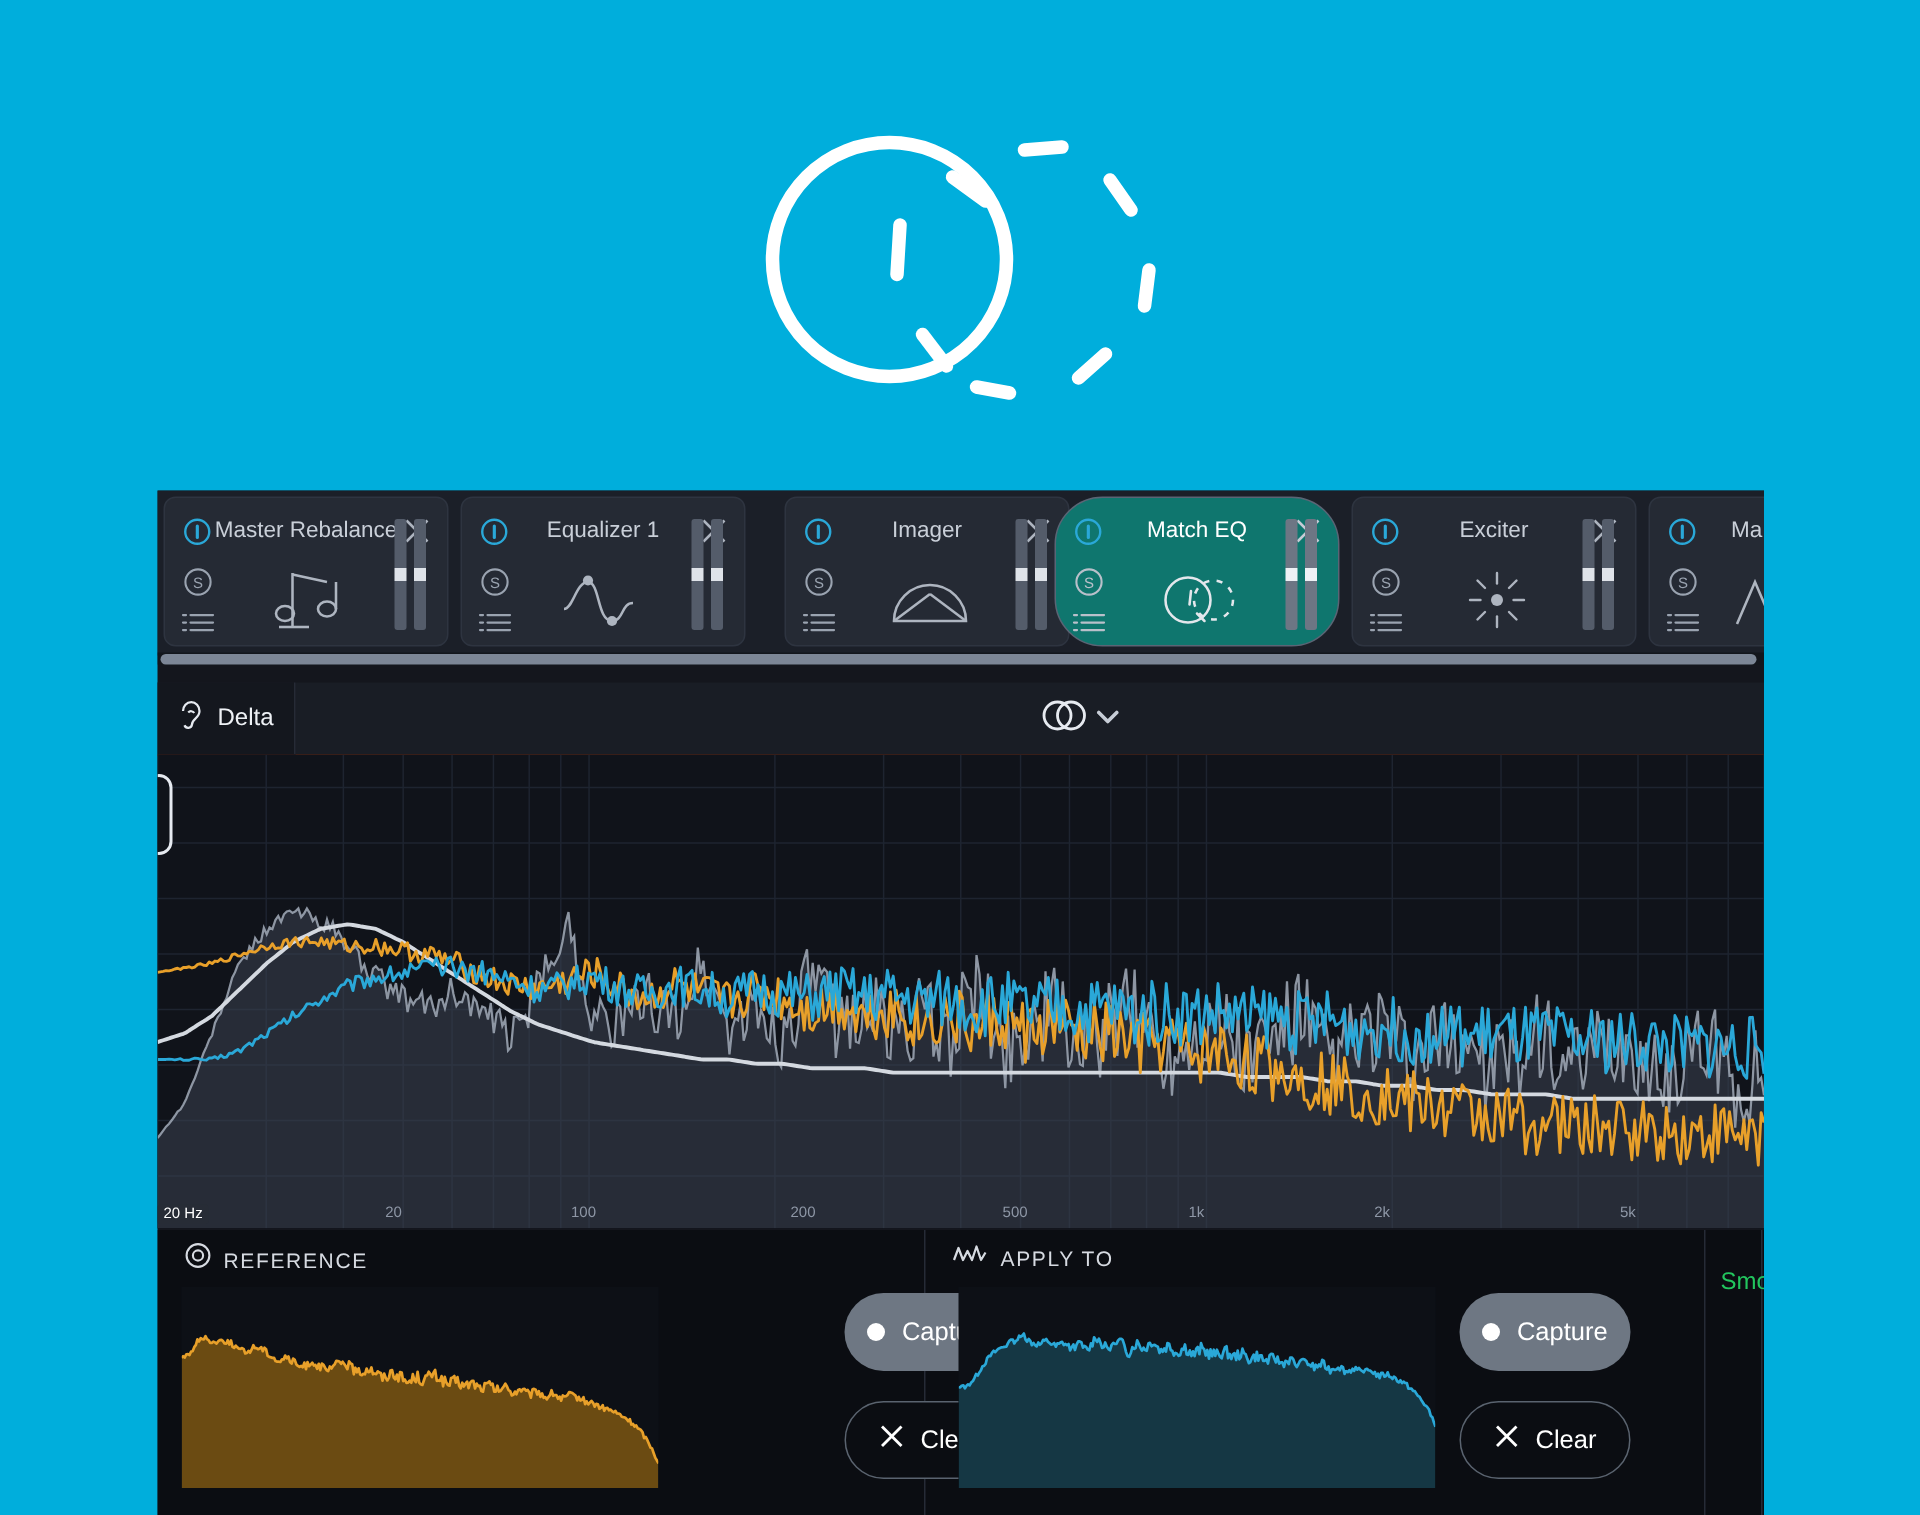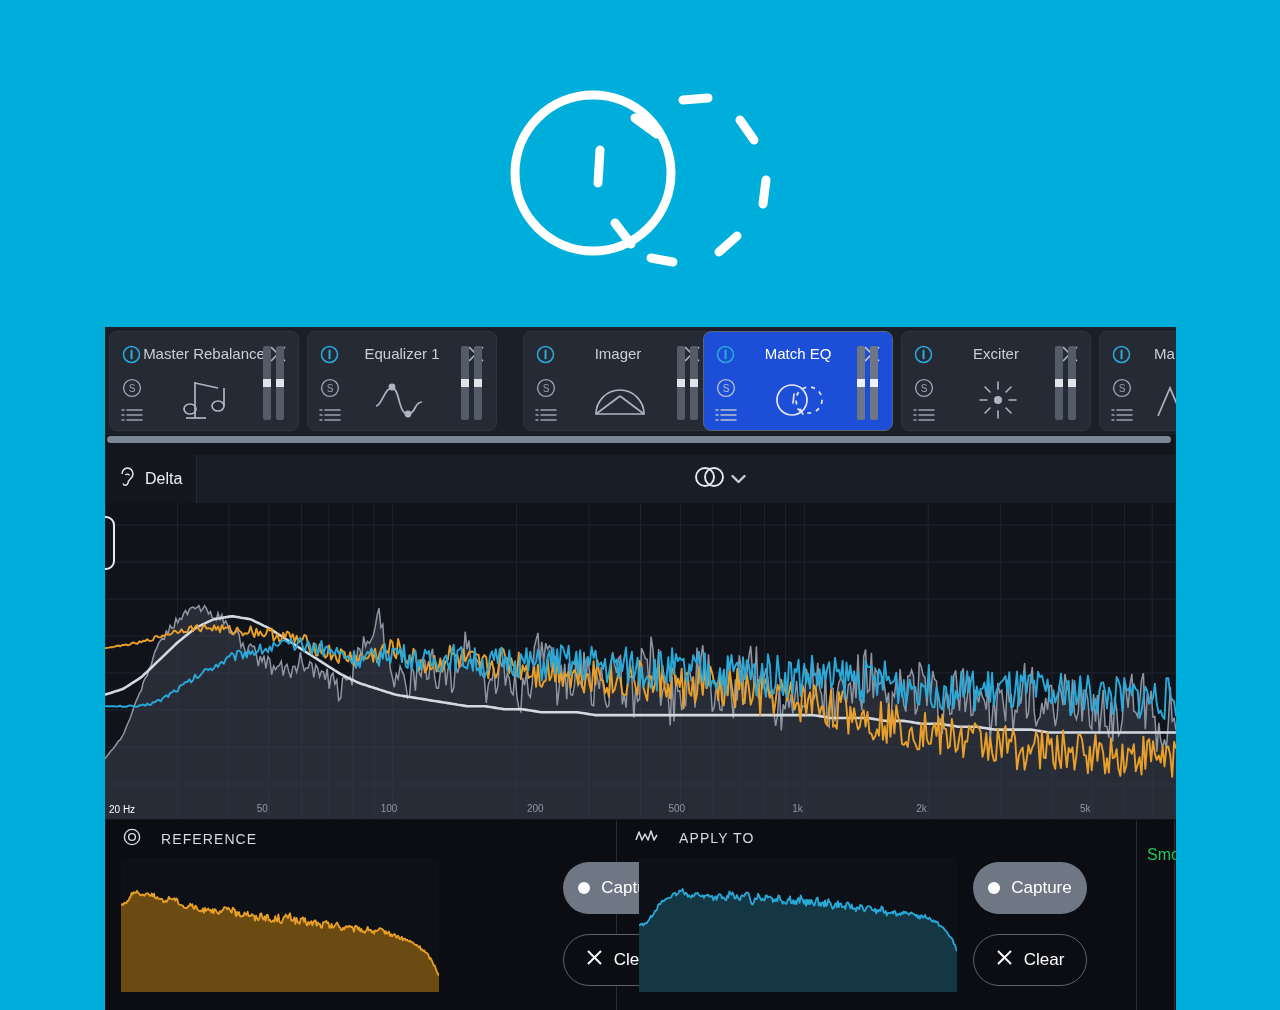--- a/index.html
+++ b/index.html
@@ -25,21 +25,21 @@
   .tabstrip{
     position:absolute;left:0;top:0;width:1226px;height:110px;
     background:#1b1f28;
   }
   .mod{
     position:absolute;top:4px;width:190px;height:100px;
     background:#252a34;border-radius:8px;
     border:1px solid #2e3440;
     box-sizing:border-box;
   }
-  .mod.selected{background:#1d4ed8;border-color:#5a6575;}
+  .mod.selected{background:#0f766e;border-color:#5a6575;border-radius:32px;}
   .mod .pw{
     position:absolute;left:12px;top:13px;width:19px;height:19px;
   }
   .mod .title{
     position:absolute;left:0;right:0;top:12px;text-align:center;
     color:#c9cfd8;font-size:15px;line-height:20px;
     pointer-events:none;
   }
   .mod.selected .title{color:#ffffff;}
   .mod .xbtn{
@@ -114,21 +114,21 @@
     background:#0b0d12;display:flex;
   }
   .panel{
     position:relative;height:190px;box-sizing:border-box;
     border-right:1px solid #262b36;
   }
   .panel.ref{width:512px;}
   .panel.apply{width:520px;}
   .panel.smooth{width:38px;}
   .panel .phead{
-    position:absolute;left:18px;top:8px;display:flex;align-items:center;gap:20px;
+    position:absolute;left:18px;top:8px;display:flex;align-items:center;gap:8px;
   }
   .panel .phead .ptxt{
     color:#d6dae1;font-size:14px;letter-spacing:1.1px;
   }
   .thumbnail{
     position:absolute;left:16px;top:38px;width:318px;height:134px;
     background:#0d1016;overflow:hidden;
   }
   .panel.apply .thumbnail{left:22px;width:318px;}
   .btncol{position:absolute;top:42px;}
@@ -515,21 +515,21 @@
           <path d="M0.0 255.7 L1.9 253.3 L3.8 250.7 L5.7 248.1 L7.7 246.2 L9.6 243.7 L11.5 241.0 L13.4 238.1 L15.3 236.7 L17.2 233.5 L19.2 229.5 L21.1 224.5 L23.0 220.0 L24.9 215.8 L26.8 210.6 L28.7 204.6 L30.7 199.0 L32.6 194.9 L34.5 190.0 L36.4 187.4 L38.3 179.0 L40.2 175.1 L42.2 172.6 L44.1 165.9 L46.0 162.6 L47.9 155.8 L49.8 148.8 L51.7 145.1 L53.6 140.1 L55.6 137.4 L57.5 135.1 L59.4 136.1 L61.3 128.0 L63.2 130.4 L65.1 122.4 L67.1 125.4 L69.0 124.6 L70.9 115.5 L72.8 119.9 L74.7 115.3 L76.6 116.4 L78.6 110.4 L80.5 107.6 L82.4 111.6 L84.3 106.5 L86.2 104.6 L88.1 104.1 L90.0 105.6 L92.0 104.5 L93.9 102.6 L95.8 108.4 L97.7 106.0 L99.6 102.7 L101.5 105.7 L103.5 111.0 L105.4 108.6 L107.3 114.9 L109.2 115.3 L111.1 117.5 L113.0 109.9 L115.0 116.4 L116.9 111.6 L118.8 121.0 L120.7 117.9 L122.6 121.9 L124.5 129.6 L126.5 128.1 L128.4 130.6 L130.3 129.6 L132.2 128.0 L134.1 131.3 L136.0 144.0 L137.9 140.1 L139.9 147.5 L141.8 151.5 L143.7 142.8 L145.6 141.1 L147.5 143.6 L149.4 143.3 L151.4 151.9 L153.3 163.0 L155.2 152.9 L157.1 158.8 L159.0 152.4 L160.9 165.4 L162.9 153.7 L164.8 156.2 L166.7 171.7 L168.6 162.9 L170.5 166.6 L172.4 163.5 L174.3 162.5 L176.3 158.2 L178.2 172.6 L180.1 163.7 L182.0 161.3 L183.9 168.9 L185.8 174.8 L187.8 163.6 L189.7 163.1 L191.6 169.2 L193.5 161.5 L195.4 149.1 L197.3 159.7 L199.3 167.7 L201.2 164.9 L203.1 165.0 L205.0 158.6 L206.9 160.5 L208.8 174.4 L210.8 161.9 L212.7 165.0 L214.6 173.8 L216.5 168.0 L218.4 168.8 L220.3 176.7 L222.2 165.7 L224.2 185.7 L226.1 172.6 L228.0 170.1 L229.9 181.0 L231.8 176.9 L233.7 197.4 L235.7 195.1 L237.6 175.0 L239.5 174.6 L241.4 176.8 L243.3 176.1 L245.2 173.9 L247.2 182.3 L249.1 151.9 L251.0 162.6 L252.9 144.8 L254.8 145.9 L256.7 154.9 L258.6 133.3 L260.6 143.5 L262.5 138.3 L264.4 140.3 L266.3 136.7 L268.2 132.7 L270.1 124.4 L272.1 112.4 L274.0 105.1 L275.9 124.4 L277.8 121.2 L279.7 149.7 L281.6 149.7 L283.6 149.9 L285.5 166.6 L287.4 174.3 L289.3 184.4 L291.2 170.9 L293.1 175.8 L295.1 163.1 L297.0 168.1 L298.9 171.8 L300.8 182.5 L302.7 194.8 L304.6 192.7 L306.5 165.1 L308.5 168.1 L310.4 187.6 L312.3 160.0 L314.2 169.8 L316.1 173.4 L318.0 155.3 L320.0 157.7 L321.9 176.2 L323.8 175.2 L325.7 152.5 L327.6 145.8 L329.5 173.0 L331.5 185.0 L333.4 185.1 L335.3 169.7 L337.2 157.8 L339.1 157.4 L341.0 182.3 L342.9 166.3 L344.9 160.1 L346.8 189.8 L348.7 184.9 L350.6 161.8 L352.5 170.0 L354.4 163.1 L356.4 162.9 L358.3 156.7 L360.2 128.7 L362.1 146.2 L364.0 137.5 L365.9 159.5 L367.9 156.9 L369.8 153.4 L371.7 156.3 L373.6 160.1 L375.5 166.0 L377.4 171.6 L379.4 176.3 L381.3 200.0 L383.2 182.2 L385.1 175.9 L387.0 177.2 L388.9 164.4 L390.8 190.8 L392.8 183.6 L394.7 155.0 L396.6 163.9 L398.5 156.6 L400.4 182.6 L402.3 170.4 L404.3 175.0 L406.2 189.2 L408.1 191.8 L410.0 168.2 L411.9 193.3 L413.8 204.7 L415.8 208.3 L417.7 174.7 L419.6 182.2 L421.5 169.0 L423.4 190.9 L425.3 194.2 L427.3 179.7 L429.2 144.6 L431.1 136.6 L433.0 129.9 L434.9 160.4 L436.8 138.9 L438.7 157.9 L440.7 140.2 L442.6 146.0 L444.5 142.8 L446.4 145.0 L448.3 168.6 L450.2 152.7 L452.2 202.3 L454.1 185.3 L456.0 161.5 L457.9 178.5 L459.8 160.8 L461.7 196.2 L463.7 160.2 L465.6 191.5 L467.5 192.3 L469.4 182.9 L471.3 150.6 L473.2 182.1 L475.1 178.3 L477.1 184.8 L479.0 148.7 L480.9 175.5 L482.8 155.7 L484.7 169.4 L486.6 201.7 L488.6 202.8 L490.5 166.8 L492.4 174.9 L494.3 186.0 L496.2 164.0 L498.1 180.6 L500.1 197.7 L502.0 204.0 L503.9 202.5 L505.8 160.6 L507.7 149.2 L509.6 161.6 L511.6 169.9 L513.5 155.1 L515.4 152.9 L517.3 201.4 L519.2 191.5 L521.1 204.6 L523.0 167.8 L525.0 174.2 L526.9 173.4 L528.8 214.8 L530.7 184.2 L532.6 198.3 L534.5 196.1 L536.5 145.0 L538.4 149.6 L540.3 155.2 L542.2 156.4 L544.1 184.1 L546.0 133.7 L548.0 146.4 L549.9 176.0 L551.8 180.2 L553.7 146.1 L555.6 202.8 L557.5 188.9 L559.4 182.6 L561.4 173.5 L563.3 194.2 L565.2 222.5 L567.1 174.1 L569.0 218.5 L570.9 172.2 L572.9 188.4 L574.8 187.8 L576.7 207.3 L578.6 193.9 L580.5 203.4 L582.4 174.1 L584.4 165.8 L586.3 177.4 L588.2 174.9 L590.1 204.6 L592.0 144.6 L593.9 181.3 L595.9 154.7 L597.8 142.2 L599.7 167.6 L601.6 185.9 L603.5 151.3 L605.4 179.0 L607.3 208.6 L609.3 203.7 L611.2 179.9 L613.1 190.6 L615.0 206.5 L616.9 207.6 L618.8 166.1 L620.8 190.2 L622.7 161.0 L624.6 167.5 L626.5 194.6 L628.4 215.3 L630.3 176.3 L632.3 197.5 L634.2 152.4 L636.1 165.5 L638.0 171.6 L639.9 200.9 L641.8 171.8 L643.7 154.3 L645.7 142.8 L647.6 169.4 L649.5 183.4 L651.4 143.4 L653.3 195.5 L655.2 172.6 L657.2 185.6 L659.1 174.0 L661.0 165.1 L662.9 174.6 L664.8 192.1 L666.7 188.0 L668.7 206.5 L670.6 222.8 L672.5 212.4 L674.4 183.4 L676.3 227.4 L678.2 201.3 L680.2 206.1 L682.1 188.5 L684.0 204.6 L685.9 191.6 L687.8 210.3 L689.7 195.6 L691.6 177.9 L693.6 203.1 L695.5 213.4 L697.4 202.9 L699.3 203.9 L701.2 165.6 L703.1 174.7 L705.1 185.3 L707.0 153.6 L708.9 196.5 L710.8 190.0 L712.7 159.7 L714.6 185.0 L716.6 191.6 L718.5 214.0 L720.4 168.4 L722.3 221.8 L724.2 224.1 L726.1 183.8 L728.1 185.6 L730.0 218.6 L731.9 191.8 L733.8 180.0 L735.7 175.2 L737.6 178.7 L739.5 187.1 L741.5 199.5 L743.4 181.7 L745.3 179.9 L747.2 200.4 L749.1 173.4 L751.0 195.3 L753.0 151.2 L754.9 191.8 L756.8 207.2 L758.7 153.7 L760.6 146.4 L762.5 189.4 L764.5 187.1 L766.4 149.8 L768.3 195.1 L770.2 165.6 L772.1 169.2 L774.0 181.4 L775.9 179.7 L777.9 172.8 L779.8 185.6 L781.7 199.9 L783.6 189.5 L785.5 231.5 L787.4 189.8 L789.4 193.7 L791.3 175.9 L793.2 199.4 L795.1 166.1 L797.0 186.3 L798.9 202.2 L800.9 208.6 L802.8 173.1 L804.7 173.1 L806.6 167.1 L808.5 173.2 L810.4 211.6 L812.4 205.7 L814.3 159.1 L816.2 163.3 L818.1 172.2 L820.0 174.4 L821.9 203.0 L823.8 174.2 L825.8 191.2 L827.7 167.8 L829.6 176.3 L831.5 178.0 L833.4 221.5 L835.3 215.2 L837.3 231.0 L839.2 200.4 L841.1 188.8 L843.0 192.7 L844.9 211.3 L846.8 210.4 L848.8 172.4 L850.7 167.4 L852.6 189.6 L854.5 207.7 L856.4 170.8 L858.3 165.3 L860.2 209.1 L862.2 194.7 L864.1 173.2 L866.0 212.4 L867.9 211.7 L869.8 186.7 L871.7 191.7 L873.7 199.5 L875.6 187.1 L877.5 193.9 L879.4 197.6 L881.3 206.6 L883.2 182.0 L885.2 236.7 L887.1 215.5 L889.0 193.4 L890.9 223.0 L892.8 179.8 L894.7 189.6 L896.7 187.3 L898.6 202.8 L900.5 218.5 L902.4 176.6 L904.3 199.3 L906.2 190.8 L908.1 228.5 L910.1 207.4 L912.0 209.0 L913.9 189.8 L915.8 200.7 L917.7 181.7 L919.6 160.1 L921.6 215.5 L923.5 209.5 L925.4 176.7 L927.3 164.1 L929.2 208.6 L931.1 223.4 L933.1 216.8 L935.0 214.1 L936.9 199.8 L938.8 211.1 L940.7 194.8 L942.6 206.7 L944.5 182.8 L946.5 182.4 L948.4 207.2 L950.3 223.2 L952.2 212.7 L954.1 181.9 L956.0 189.0 L958.0 202.3 L959.9 171.0 L961.8 181.7 L963.7 189.0 L965.6 212.8 L967.5 176.2 L969.5 210.9 L971.4 216.4 L973.3 208.3 L975.2 176.2 L977.1 218.4 L979.0 187.3 L981.0 187.3 L982.9 197.2 L984.8 223.1 L986.7 226.1 L988.6 191.0 L990.5 218.7 L992.4 192.1 L994.4 231.1 L996.3 209.1 L998.2 186.8 L1000.1 223.1 L1002.0 223.6 L1003.9 234.8 L1005.9 199.2 L1007.8 238.7 L1009.7 193.8 L1011.6 205.5 L1013.5 232.7 L1015.4 229.3 L1017.4 215.9 L1019.3 179.7 L1021.2 188.2 L1023.1 204.8 L1025.0 181.2 L1026.9 170.8 L1028.8 208.2 L1030.8 209.4 L1032.7 213.9 L1034.6 199.2 L1036.5 177.4 L1038.4 170.1 L1040.3 226.1 L1042.3 190.3 L1044.2 201.5 L1046.1 187.6 L1048.0 214.1 L1049.9 213.5 L1051.8 248.8 L1053.8 219.9 L1055.7 237.0 L1057.6 244.4 L1059.5 236.4 L1061.4 245.2 L1063.3 220.1 L1065.3 183.8 L1067.2 218.1 L1069.1 215.5 L1071.0 227.2" fill="none" stroke="#9aa3b0" stroke-width="1.5" stroke-opacity="0.9"></path>
           <path d="M0.0 191.7 L1.9 191.1 L3.8 190.5 L5.7 189.9 L7.7 189.3 L9.6 188.6 L11.5 188.0 L13.4 187.4 L15.3 186.8 L17.2 186.2 L19.2 185.3 L21.1 184.0 L23.0 182.8 L24.9 181.6 L26.8 180.3 L28.7 179.1 L30.7 177.9 L32.6 176.7 L34.5 175.4 L36.4 174.2 L38.3 172.3 L40.2 170.5 L42.2 168.7 L44.1 166.8 L46.0 165.0 L47.9 163.1 L49.8 161.3 L51.7 159.4 L53.6 157.6 L55.6 155.8 L57.5 153.9 L59.4 152.1 L61.3 150.2 L63.2 148.4 L65.1 146.6 L67.1 144.7 L69.0 142.9 L70.9 141.0 L72.8 139.2 L74.7 137.7 L76.6 136.2 L78.6 134.6 L80.5 133.1 L82.4 131.6 L84.3 130.0 L86.2 128.5 L88.1 127.0 L90.0 125.4 L92.0 124.3 L93.9 123.3 L95.8 122.4 L97.7 121.5 L99.6 120.6 L101.5 119.7 L103.5 118.7 L105.4 117.8 L107.3 116.9 L109.2 116.1 L111.1 115.8 L113.0 115.5 L115.0 115.2 L116.9 114.9 L118.8 114.5 L120.7 114.2 L122.6 113.9 L124.5 113.6 L126.5 113.3 L128.4 113.4 L130.3 113.7 L132.2 114.0 L134.1 114.3 L136.0 114.7 L137.9 115.0 L139.9 115.3 L141.8 115.6 L143.7 115.9 L145.6 116.3 L147.5 117.2 L149.4 118.2 L151.4 119.1 L153.3 120.0 L155.2 120.9 L157.1 121.8 L159.0 122.8 L160.9 123.7 L162.9 124.6 L164.8 125.7 L166.7 127.0 L168.6 128.2 L170.5 129.4 L172.4 130.7 L174.3 131.9 L176.3 133.1 L178.2 134.3 L180.1 135.6 L182.0 136.8 L183.9 138.0 L185.8 139.2 L187.8 140.5 L189.7 141.7 L191.6 142.9 L193.5 144.2 L195.4 145.4 L197.3 146.6 L199.3 147.8 L201.2 149.1 L203.1 150.3 L205.0 151.5 L206.9 152.7 L208.8 154.0 L210.8 155.2 L212.7 156.4 L214.6 157.7 L216.5 158.9 L218.4 160.1 L220.3 161.3 L222.2 162.6 L224.2 163.8 L226.1 165.0 L228.0 166.2 L229.9 167.5 L231.8 168.7 L233.7 169.9 L235.7 171.2 L237.6 172.1 L239.5 173.0 L241.4 174.0 L243.3 174.9 L245.2 175.8 L247.2 176.7 L249.1 177.6 L251.0 178.6 L252.9 179.5 L254.8 180.3 L256.7 180.9 L258.6 181.5 L260.6 182.1 L262.5 182.8 L264.4 183.4 L266.3 184.0 L268.2 184.6 L270.1 185.2 L272.1 185.8 L274.0 186.4 L275.9 187.1 L277.8 187.7 L279.7 188.3 L281.6 188.9 L283.6 189.5 L285.5 190.1 L287.4 190.7 L289.3 191.3 L291.2 191.8 L293.1 192.1 L295.1 192.5 L297.0 192.8 L298.9 193.1 L300.8 193.4 L302.7 193.7 L304.6 194.0 L306.5 194.3 L308.5 194.6 L310.4 194.9 L312.3 195.2 L314.2 195.5 L316.1 195.8 L318.0 196.1 L320.0 196.4 L321.9 196.7 L323.8 197.1 L325.7 197.4 L327.6 197.7 L329.5 198.0 L331.5 198.3 L333.4 198.6 L335.3 198.9 L337.2 199.2 L339.1 199.5 L341.0 199.8 L342.9 200.1 L344.9 200.4 L346.8 200.7 L348.7 201.0 L350.6 201.3 L352.5 201.7 L354.4 202.0 L356.4 202.3 L358.3 202.6 L360.2 202.9 L362.1 203.2 L364.0 203.3 L365.9 203.3 L367.9 203.3 L369.8 203.3 L371.7 203.3 L373.6 203.3 L375.5 203.3 L377.4 203.3 L379.4 203.3 L381.3 203.4 L383.2 203.7 L385.1 204.0 L387.0 204.3 L388.9 204.6 L390.8 204.9 L392.8 205.2 L394.7 205.5 L396.6 205.8 L398.5 206.1 L400.4 206.2 L402.3 206.2 L404.3 206.2 L406.2 206.2 L408.1 206.2 L410.0 206.2 L411.9 206.2 L413.8 206.2 L415.8 206.2 L417.7 206.3 L419.6 206.6 L421.5 206.9 L423.4 207.2 L425.3 207.5 L427.3 207.8 L429.2 208.1 L431.1 208.4 L433.0 208.7 L434.9 209.0 L436.8 209.2 L438.7 209.2 L440.7 209.2 L442.6 209.2 L444.5 209.2 L446.4 209.2 L448.3 209.2 L450.2 209.2 L452.2 209.2 L454.1 209.2 L456.0 209.2 L457.9 209.2 L459.8 209.2 L461.7 209.2 L463.7 209.2 L465.6 209.2 L467.5 209.2 L469.4 209.2 L471.3 209.2 L473.2 209.4 L475.1 209.7 L477.1 210.0 L479.0 210.3 L480.9 210.6 L482.8 210.9 L484.7 211.2 L486.6 211.5 L488.6 211.8 L490.5 212.1 L492.4 212.1 L494.3 212.1 L496.2 212.1 L498.1 212.1 L500.1 212.1 L502.0 212.1 L503.9 212.1 L505.8 212.1 L507.7 212.1 L509.6 212.1 L511.6 212.1 L513.5 212.1 L515.4 212.1 L517.3 212.1 L519.2 212.1 L521.1 212.1 L523.0 212.1 L525.0 212.1 L526.9 212.1 L528.8 212.1 L530.7 212.1 L532.6 212.1 L534.5 212.1 L536.5 212.1 L538.4 212.1 L540.3 212.1 L542.2 212.1 L544.1 212.1 L546.0 212.1 L548.0 212.1 L549.9 212.1 L551.8 212.1 L553.7 212.1 L555.6 212.1 L557.5 212.1 L559.4 212.1 L561.4 212.1 L563.3 212.1 L565.2 212.1 L567.1 212.1 L569.0 212.1 L570.9 212.1 L572.9 212.1 L574.8 212.1 L576.7 212.1 L578.6 212.1 L580.5 212.1 L582.4 212.1 L584.4 212.1 L586.3 212.1 L588.2 212.1 L590.1 212.1 L592.0 212.1 L593.9 212.1 L595.9 212.1 L597.8 212.1 L599.7 212.1 L601.6 212.1 L603.5 212.1 L605.4 212.1 L607.3 212.1 L609.3 212.1 L611.2 212.1 L613.1 212.1 L615.0 212.1 L616.9 212.1 L618.8 212.1 L620.8 212.1 L622.7 212.1 L624.6 212.1 L626.5 212.1 L628.4 212.1 L630.3 212.1 L632.3 212.1 L634.2 212.1 L636.1 212.1 L638.0 212.1 L639.9 212.1 L641.8 212.1 L643.7 212.1 L645.7 212.1 L647.6 212.1 L649.5 212.1 L651.4 212.1 L653.3 212.1 L655.2 212.1 L657.2 212.1 L659.1 212.1 L661.0 212.1 L662.9 212.1 L664.8 212.1 L666.7 212.1 L668.7 212.1 L670.6 212.1 L672.5 212.1 L674.4 212.1 L676.3 212.1 L678.2 212.1 L680.2 212.1 L682.1 212.1 L684.0 212.1 L685.9 212.1 L687.8 212.1 L689.7 212.1 L691.6 212.1 L693.6 212.1 L695.5 212.1 L697.4 212.1 L699.3 212.1 L701.2 212.1 L703.1 212.1 L705.1 212.1 L707.0 212.1 L708.9 212.2 L710.8 212.5 L712.7 212.8 L714.6 213.1 L716.6 213.4 L718.5 213.7 L720.4 214.1 L722.3 214.4 L724.2 214.7 L726.1 215.0 L728.1 215.0 L730.0 215.0 L731.9 215.0 L733.8 215.0 L735.7 215.0 L737.6 215.0 L739.5 215.0 L741.5 215.0 L743.4 215.0 L745.3 215.0 L747.2 215.0 L749.1 215.0 L751.0 215.0 L753.0 215.0 L754.9 215.0 L756.8 215.0 L758.7 215.0 L760.6 215.0 L762.5 215.0 L764.5 215.3 L766.4 215.6 L768.3 215.9 L770.2 216.2 L772.1 216.5 L774.0 216.8 L775.9 217.1 L777.9 217.4 L779.8 217.8 L781.7 217.9 L783.6 217.9 L785.5 217.9 L787.4 217.9 L789.4 217.9 L791.3 217.9 L793.2 217.9 L795.1 217.9 L797.0 217.9 L798.9 217.9 L800.9 218.2 L802.8 218.5 L804.7 218.8 L806.6 219.1 L808.5 219.4 L810.4 219.8 L812.4 220.1 L814.3 220.4 L816.2 220.7 L818.1 220.8 L820.0 220.8 L821.9 220.8 L823.8 220.8 L825.8 220.8 L827.7 220.8 L829.6 220.8 L831.5 220.8 L833.4 220.8 L835.3 220.8 L837.3 221.1 L839.2 221.4 L841.1 221.8 L843.0 222.1 L844.9 222.4 L846.8 222.7 L848.8 223.0 L850.7 223.3 L852.6 223.6 L854.5 223.7 L856.4 223.7 L858.3 223.7 L860.2 223.7 L862.2 223.7 L864.1 223.7 L866.0 223.7 L867.9 223.7 L869.8 223.7 L871.7 223.8 L873.7 224.1 L875.6 224.4 L877.5 224.7 L879.4 225.0 L881.3 225.3 L883.2 225.6 L885.2 225.9 L887.1 226.2 L889.0 226.5 L890.9 226.6 L892.8 226.6 L894.7 226.6 L896.7 226.6 L898.6 226.6 L900.5 226.6 L902.4 226.6 L904.3 226.6 L906.2 226.6 L908.1 226.6 L910.1 226.6 L912.0 226.6 L913.9 226.6 L915.8 226.6 L917.7 226.6 L919.6 226.6 L921.6 226.6 L923.5 226.6 L925.4 226.6 L927.3 226.8 L929.2 227.1 L931.1 227.5 L933.1 227.8 L935.0 228.1 L936.9 228.4 L938.8 228.7 L940.7 229.0 L942.6 229.3 L944.5 229.5 L946.5 229.5 L948.4 229.5 L950.3 229.5 L952.2 229.5 L954.1 229.5 L956.0 229.5 L958.0 229.5 L959.9 229.5 L961.8 229.5 L963.7 229.5 L965.6 229.5 L967.5 229.5 L969.5 229.5 L971.4 229.5 L973.3 229.5 L975.2 229.5 L977.1 229.5 L979.0 229.5 L981.0 229.5 L982.9 229.5 L984.8 229.5 L986.7 229.5 L988.6 229.5 L990.5 229.5 L992.4 229.5 L994.4 229.5 L996.3 229.5 L998.2 229.5 L1000.1 229.5 L1002.0 229.5 L1003.9 229.5 L1005.9 229.5 L1007.8 229.5 L1009.7 229.5 L1011.6 229.5 L1013.5 229.5 L1015.4 229.5 L1017.4 229.5 L1019.3 229.5 L1021.2 229.5 L1023.1 229.5 L1025.0 229.5 L1026.9 229.5 L1028.8 229.5 L1030.8 229.5 L1032.7 229.5 L1034.6 229.5 L1036.5 229.5 L1038.4 229.5 L1040.3 229.5 L1042.3 229.5 L1044.2 229.5 L1046.1 229.5 L1048.0 229.5 L1049.9 229.5 L1051.8 229.5 L1053.8 229.5 L1055.7 229.5 L1057.6 229.5 L1059.5 229.5 L1061.4 229.5 L1063.3 229.5 L1065.3 229.5 L1067.2 229.5 L1069.1 229.5 L1071.0 229.5" fill="none" stroke="#d4d9e0" stroke-width="2.6" stroke-linejoin="round"></path>
           <path d="M0.0 145.2 L1.9 144.9 L3.8 144.6 L5.7 144.1 L7.7 144.2 L9.6 143.7 L11.5 143.0 L13.4 142.5 L15.3 143.3 L17.2 142.0 L19.2 142.0 L21.1 141.5 L23.0 142.3 L24.9 141.7 L26.8 139.9 L28.7 139.5 L30.7 140.5 L32.6 140.7 L34.5 138.3 L36.4 139.4 L38.3 137.7 L40.2 138.0 L42.2 136.2 L44.1 137.7 L46.0 137.9 L47.9 137.3 L49.8 133.4 L51.7 132.9 L53.6 134.3 L55.6 134.4 L57.5 132.5 L59.4 133.0 L61.3 131.1 L63.2 131.5 L65.1 131.7 L67.1 130.3 L69.0 127.5 L70.9 128.3 L72.8 130.2 L74.7 129.0 L76.6 126.2 L78.6 129.5 L80.5 128.9 L82.4 129.1 L84.3 124.1 L86.2 123.1 L88.1 128.0 L90.0 124.1 L92.0 122.0 L93.9 126.7 L95.8 128.3 L97.7 123.9 L99.6 121.9 L101.5 125.5 L103.5 125.2 L105.4 125.4 L107.3 127.5 L109.2 122.3 L111.1 126.8 L113.0 123.4 L115.0 129.3 L116.9 122.1 L118.8 126.2 L120.7 124.3 L122.6 124.8 L124.5 123.0 L126.5 130.6 L128.4 131.5 L130.3 128.4 L132.2 124.5 L134.1 127.8 L136.0 129.0 L137.9 132.5 L139.9 130.1 L141.8 130.9 L143.7 129.8 L145.6 123.3 L147.5 129.8 L149.4 134.0 L151.4 125.6 L153.3 132.5 L155.2 128.4 L157.1 132.1 L159.0 133.6 L160.9 131.4 L162.9 125.4 L164.8 127.7 L166.7 125.5 L168.6 137.8 L170.5 134.9 L172.4 131.1 L174.3 138.6 L176.3 137.3 L178.2 129.8 L180.1 134.7 L182.0 128.5 L183.9 129.5 L185.8 134.9 L187.8 131.2 L189.7 139.1 L191.6 132.8 L193.5 139.5 L195.4 137.4 L197.3 136.8 L199.3 131.9 L201.2 132.8 L203.1 141.6 L205.0 148.8 L206.9 150.7 L208.8 140.2 L210.8 152.2 L212.7 152.6 L214.6 141.3 L216.5 150.6 L218.4 146.9 L220.3 154.8 L222.2 152.8 L224.2 142.4 L226.1 156.7 L228.0 152.4 L229.9 150.4 L231.8 157.2 L233.7 159.9 L235.7 146.1 L237.6 148.2 L239.5 149.2 L241.4 157.3 L243.3 158.4 L245.2 149.2 L247.2 158.9 L249.1 162.7 L251.0 153.0 L252.9 161.7 L254.8 152.2 L256.7 151.3 L258.6 155.2 L260.6 155.5 L262.5 155.4 L264.4 152.5 L266.3 147.0 L268.2 158.7 L270.1 145.7 L272.1 159.4 L274.0 152.2 L275.9 147.0 L277.8 142.0 L279.7 148.0 L281.6 148.0 L283.6 149.6 L285.5 137.0 L287.4 139.2 L289.3 152.0 L291.2 155.2 L293.1 135.9 L295.1 143.9 L297.0 152.8 L298.9 152.2 L300.8 157.8 L302.7 160.7 L304.6 152.6 L306.5 160.3 L308.5 145.6 L310.4 149.8 L312.3 163.6 L314.2 167.1 L316.1 157.0 L318.0 158.2 L320.0 169.5 L321.9 165.9 L323.8 158.8 L325.7 166.4 L327.6 165.3 L329.5 153.0 L331.5 168.6 L333.4 166.4 L335.3 155.4 L337.2 168.7 L339.1 162.7 L341.0 158.1 L342.9 156.5 L344.9 142.7 L346.8 151.4 L348.7 150.1 L350.6 153.1 L352.5 152.2 L354.4 164.0 L356.4 151.7 L358.3 146.2 L360.2 158.4 L362.1 154.1 L364.0 149.3 L365.9 148.6 L367.9 148.7 L369.8 150.1 L371.7 151.3 L373.6 152.0 L375.5 165.5 L377.4 154.9 L379.4 152.1 L381.3 154.3 L383.2 175.2 L385.1 163.1 L387.0 158.2 L388.9 168.9 L390.8 174.8 L392.8 169.9 L394.7 155.8 L396.6 145.4 L398.5 146.3 L400.4 154.4 L402.3 155.5 L404.3 170.2 L406.2 155.2 L408.1 162.2 L410.0 163.9 L411.9 172.8 L413.8 149.5 L415.8 176.2 L417.7 162.3 L419.6 168.3 L421.5 162.3 L423.4 175.1 L425.3 173.6 L427.3 173.1 L429.2 164.3 L431.1 183.8 L433.0 161.9 L434.9 182.2 L436.8 183.8 L438.7 178.9 L440.7 177.6 L442.6 156.5 L444.5 177.3 L446.4 173.4 L448.3 159.4 L450.2 178.5 L452.2 155.6 L454.1 179.3 L456.0 170.0 L457.9 183.0 L459.8 170.6 L461.7 173.1 L463.7 168.7 L465.6 184.8 L467.5 170.2 L469.4 167.1 L471.3 170.9 L473.2 181.6 L475.1 161.0 L477.1 182.4 L479.0 189.6 L480.9 172.3 L482.8 170.9 L484.7 182.4 L486.6 188.2 L488.6 158.3 L490.5 181.8 L492.4 157.1 L494.3 170.7 L496.2 176.9 L498.1 177.9 L500.1 190.3 L502.0 184.8 L503.9 193.8 L505.8 160.4 L507.7 189.6 L509.6 186.8 L511.6 178.3 L513.5 169.7 L515.4 176.7 L517.3 189.9 L519.2 192.4 L521.1 191.0 L523.0 180.5 L525.0 161.7 L526.9 173.4 L528.8 175.3 L530.7 185.1 L532.6 191.7 L534.5 157.8 L536.5 161.9 L538.4 184.0 L540.3 191.0 L542.2 197.6 L544.1 173.7 L546.0 173.3 L548.0 189.1 L549.9 181.5 L551.8 168.5 L553.7 160.7 L555.6 193.9 L557.5 162.6 L559.4 182.3 L561.4 193.5 L563.3 181.3 L565.2 195.6 L567.1 165.2 L569.0 166.9 L570.9 182.4 L572.9 175.5 L574.8 184.1 L576.7 165.7 L578.6 205.3 L580.5 171.2 L582.4 169.7 L584.4 190.0 L586.3 192.7 L588.2 174.1 L590.1 199.6 L592.0 191.1 L593.9 164.0 L595.9 174.2 L597.8 192.0 L599.7 165.5 L601.6 184.9 L603.5 180.8 L605.4 163.8 L607.3 170.4 L609.3 180.5 L611.2 180.5 L613.1 197.2 L615.0 171.8 L616.9 197.2 L618.8 202.4 L620.8 177.8 L622.7 192.4 L624.6 166.3 L626.5 181.3 L628.4 194.7 L630.3 204.2 L632.3 165.6 L634.2 186.3 L636.1 167.6 L638.0 201.3 L639.9 195.4 L641.8 171.9 L643.7 183.4 L645.7 201.7 L647.6 195.6 L649.5 178.9 L651.4 186.4 L653.3 177.1 L655.2 212.1 L657.2 172.4 L659.1 181.7 L661.0 176.3 L662.9 186.3 L664.8 194.8 L666.7 186.6 L668.7 211.1 L670.6 198.3 L672.5 181.8 L674.4 187.0 L676.3 177.0 L678.2 189.9 L680.2 183.0 L682.1 197.7 L684.0 189.7 L685.9 179.2 L687.8 197.9 L689.7 206.5 L691.6 199.7 L693.6 200.7 L695.5 218.5 L697.4 181.5 L699.3 188.9 L701.2 211.3 L703.1 196.0 L705.1 189.4 L707.0 210.1 L708.9 182.2 L710.8 185.8 L712.7 200.1 L714.6 211.6 L716.6 203.4 L718.5 204.1 L720.4 219.2 L722.3 222.4 L724.2 203.3 L726.1 187.0 L728.1 223.9 L730.0 222.0 L731.9 225.7 L733.8 189.2 L735.7 199.0 L737.6 188.2 L739.5 188.5 L741.5 204.0 L743.4 230.8 L745.3 203.8 L747.2 219.2 L749.1 205.2 L751.0 217.5 L753.0 226.5 L754.9 223.4 L756.8 210.8 L758.7 207.3 L760.6 223.6 L762.5 208.9 L764.5 230.2 L766.4 230.5 L768.3 236.6 L770.2 233.3 L772.1 226.3 L774.0 232.8 L775.9 198.9 L777.9 236.8 L779.8 223.1 L781.7 239.9 L783.6 200.6 L785.5 233.7 L787.4 207.8 L789.4 230.3 L791.3 202.1 L793.2 214.6 L795.1 220.2 L797.0 240.9 L798.9 242.0 L800.9 238.9 L802.8 244.0 L804.7 227.5 L806.6 224.4 L808.5 237.2 L810.4 241.0 L812.4 246.4 L814.3 246.3 L816.2 220.6 L818.1 243.2 L820.0 209.9 L821.9 236.3 L823.8 240.9 L825.8 240.7 L827.7 225.5 L829.6 220.4 L831.5 232.9 L833.4 213.7 L835.3 250.9 L837.3 211.4 L839.2 225.4 L841.1 226.2 L843.0 245.2 L844.9 243.1 L846.8 216.0 L848.8 229.5 L850.7 248.8 L852.6 246.0 L854.5 233.2 L856.4 224.3 L858.3 254.2 L860.2 238.2 L862.2 238.7 L864.1 222.6 L866.0 226.4 L867.9 230.1 L869.8 220.1 L871.7 223.2 L873.7 224.1 L875.6 228.6 L877.5 253.9 L879.4 246.0 L881.3 230.0 L883.2 257.0 L885.2 234.1 L887.1 249.7 L889.0 257.7 L890.9 257.5 L892.8 225.8 L894.7 237.9 L896.7 254.3 L898.6 227.5 L900.5 223.0 L902.4 249.9 L904.3 236.5 L906.2 238.6 L908.1 226.4 L910.1 234.7 L912.0 266.3 L913.9 252.5 L915.8 247.6 L917.7 244.5 L919.6 266.7 L921.6 257.0 L923.5 242.2 L925.4 250.7 L927.3 244.4 L929.2 240.6 L931.1 229.0 L933.1 234.8 L935.0 265.4 L936.9 228.0 L938.8 254.5 L940.7 255.2 L942.6 229.6 L944.5 241.6 L946.5 235.8 L948.4 259.8 L950.3 266.0 L952.2 232.8 L954.1 256.3 L956.0 265.0 L958.0 227.4 L959.9 244.6 L961.8 264.2 L963.7 244.9 L965.6 249.3 L967.5 244.4 L969.5 266.7 L971.4 252.5 L973.3 231.9 L975.2 231.6 L977.1 236.5 L979.0 252.2 L981.0 252.4 L982.9 270.2 L984.8 243.6 L986.7 267.2 L988.6 248.3 L990.5 231.4 L992.4 257.9 L994.4 239.8 L996.3 241.2 L998.2 249.9 L1000.1 270.5 L1002.0 255.2 L1003.9 269.6 L1005.9 235.3 L1007.8 255.2 L1009.7 254.2 L1011.6 246.2 L1013.5 266.1 L1015.4 272.9 L1017.4 241.4 L1019.3 269.5 L1021.2 263.0 L1023.1 245.5 L1025.0 247.0 L1026.9 250.7 L1028.8 241.3 L1030.8 268.3 L1032.7 261.5 L1034.6 254.1 L1036.5 271.5 L1038.4 233.6 L1040.3 265.9 L1042.3 238.4 L1044.2 236.1 L1046.1 258.3 L1048.0 238.1 L1049.9 250.8 L1051.8 256.9 L1053.8 252.5 L1055.7 259.6 L1057.6 243.5 L1059.5 263.4 L1061.4 244.2 L1063.3 243.5 L1065.3 252.5 L1067.2 273.8 L1069.1 238.8 L1071.0 245.4" fill="none" stroke="#e8a02a" stroke-width="1.9" stroke-linejoin="round"></path>
           <path d="M0.0 203.3 L1.9 203.3 L3.8 203.3 L5.7 203.3 L7.7 203.1 L9.6 203.3 L11.5 203.6 L13.4 203.2 L15.3 202.8 L17.2 203.9 L19.2 203.8 L21.1 203.8 L23.0 203.0 L24.9 202.4 L26.8 202.6 L28.7 203.3 L30.7 203.6 L32.6 203.8 L34.5 202.3 L36.4 202.3 L38.3 201.4 L40.2 202.8 L42.2 200.4 L44.1 202.0 L46.0 201.8 L47.9 199.1 L49.8 199.3 L51.7 197.7 L53.6 196.6 L55.6 198.4 L57.5 195.4 L59.4 193.7 L61.3 192.3 L63.2 194.0 L65.1 190.0 L67.1 189.4 L69.0 187.3 L70.9 188.7 L72.8 188.3 L74.7 182.9 L76.6 182.1 L78.6 181.0 L80.5 178.9 L82.4 179.0 L84.3 176.2 L86.2 179.4 L88.1 177.2 L90.0 171.6 L92.0 175.1 L93.9 174.2 L95.8 171.7 L97.7 169.5 L99.6 166.3 L101.5 166.2 L103.5 167.0 L105.4 165.6 L107.3 167.2 L109.2 164.7 L111.1 161.5 L113.0 164.0 L115.0 159.8 L116.9 159.0 L118.8 160.8 L120.7 156.1 L122.6 153.7 L124.5 153.3 L126.5 150.0 L128.4 151.0 L130.3 157.4 L132.2 147.9 L134.1 147.7 L136.0 149.0 L137.9 155.6 L139.9 149.1 L141.8 154.4 L143.7 147.5 L145.6 151.2 L147.5 148.1 L149.4 152.1 L151.4 149.9 L153.3 147.6 L155.2 141.4 L157.1 150.9 L159.0 147.8 L160.9 145.6 L162.9 149.4 L164.8 143.5 L166.7 148.0 L168.6 139.5 L170.5 142.0 L172.4 143.0 L174.3 141.7 L176.3 137.8 L178.2 137.6 L180.1 137.6 L182.0 138.9 L183.9 140.7 L185.8 135.6 L187.8 140.7 L189.7 147.1 L191.6 144.0 L193.5 136.0 L195.4 135.0 L197.3 142.0 L199.3 148.6 L201.2 143.1 L203.1 138.3 L205.0 142.5 L206.9 151.2 L208.8 141.9 L210.8 141.2 L212.7 151.4 L214.6 146.2 L216.5 137.9 L218.4 153.1 L220.3 144.5 L222.2 143.2 L224.2 150.0 L226.1 146.6 L228.0 150.0 L229.9 151.1 L231.8 144.7 L233.7 150.6 L235.7 149.1 L237.6 149.3 L239.5 155.2 L241.4 154.7 L243.3 153.1 L245.2 156.3 L247.2 160.6 L249.1 148.0 L251.0 165.0 L252.9 158.6 L254.8 164.1 L256.7 152.4 L258.6 157.6 L260.6 152.2 L262.5 149.0 L264.4 150.9 L266.3 145.5 L268.2 148.4 L270.1 151.0 L272.1 156.8 L274.0 162.9 L275.9 148.8 L277.8 155.8 L279.7 140.9 L281.6 157.2 L283.6 155.5 L285.5 159.7 L287.4 145.7 L289.3 146.7 L291.2 145.7 L293.1 151.1 L295.1 145.7 L297.0 159.4 L298.9 141.9 L300.8 163.6 L302.7 165.1 L304.6 151.9 L306.5 167.0 L308.5 152.5 L310.4 147.7 L312.3 168.0 L314.2 157.1 L316.1 166.4 L318.0 156.8 L320.0 146.8 L321.9 150.7 L323.8 148.0 L325.7 160.5 L327.6 163.5 L329.5 155.2 L331.5 161.2 L333.4 168.0 L335.3 168.5 L337.2 165.0 L339.1 155.3 L341.0 152.4 L342.9 161.8 L344.9 166.7 L346.8 148.6 L348.7 141.7 L350.6 167.9 L352.5 147.5 L354.4 146.3 L356.4 143.9 L358.3 163.3 L360.2 164.2 L362.1 165.7 L364.0 157.1 L365.9 156.5 L367.9 167.8 L369.8 145.2 L371.7 167.4 L373.6 165.3 L375.5 172.4 L377.4 155.9 L379.4 174.9 L381.3 169.3 L383.2 166.7 L385.1 152.6 L387.0 148.4 L388.9 157.1 L390.8 146.1 L392.8 160.6 L394.7 146.5 L396.6 144.7 L398.5 164.0 L400.4 153.4 L402.3 168.0 L404.3 147.4 L406.2 167.2 L408.1 172.5 L410.0 158.1 L411.9 172.6 L413.8 174.5 L415.8 151.2 L417.7 155.8 L419.6 160.3 L421.5 145.2 L423.4 167.6 L425.3 148.6 L427.3 159.2 L429.2 162.3 L431.1 158.8 L433.0 146.6 L434.9 158.9 L436.8 177.2 L438.7 158.7 L440.7 174.7 L442.6 154.1 L444.5 148.0 L446.4 163.8 L448.3 144.9 L450.2 170.0 L452.2 146.1 L454.1 170.8 L456.0 142.2 L457.9 144.3 L459.8 150.8 L461.7 155.7 L463.7 142.7 L465.6 172.2 L467.5 158.6 L469.4 161.2 L471.3 148.7 L473.2 171.1 L475.1 147.1 L477.1 171.3 L479.0 176.7 L480.9 158.3 L482.8 153.9 L484.7 161.7 L486.6 143.8 L488.6 155.0 L490.5 147.7 L492.4 163.9 L494.3 161.5 L496.2 159.5 L498.1 166.0 L500.1 156.0 L502.0 179.2 L503.9 170.3 L505.8 160.3 L507.7 151.4 L509.6 159.9 L511.6 156.5 L513.5 174.5 L515.4 156.1 L517.3 168.2 L519.2 155.7 L521.1 144.5 L523.0 180.3 L525.0 158.0 L526.9 148.7 L528.8 176.9 L530.7 167.0 L532.6 154.6 L534.5 182.0 L536.5 164.3 L538.4 183.8 L540.3 176.8 L542.2 173.3 L544.1 177.5 L546.0 184.9 L548.0 175.0 L549.9 156.7 L551.8 187.6 L553.7 152.0 L555.6 148.6 L557.5 169.0 L559.4 173.0 L561.4 178.9 L563.3 154.1 L565.2 178.8 L567.1 145.2 L569.0 170.7 L570.9 151.0 L572.9 158.3 L574.8 154.7 L576.7 157.3 L578.6 155.7 L580.5 175.1 L582.4 178.6 L584.4 161.2 L586.3 167.7 L588.2 152.1 L590.1 157.3 L592.0 160.1 L593.9 148.6 L595.9 170.4 L597.8 178.1 L599.7 150.3 L601.6 183.3 L603.5 161.3 L605.4 184.0 L607.3 177.8 L609.3 177.8 L611.2 186.3 L613.1 178.6 L615.0 165.2 L616.9 182.7 L618.8 166.8 L620.8 191.6 L622.7 153.1 L624.6 167.1 L626.5 151.9 L628.4 168.4 L630.3 162.6 L632.3 159.6 L634.2 166.9 L636.1 179.2 L638.0 154.2 L639.9 176.1 L641.8 157.2 L643.7 161.2 L645.7 176.3 L647.6 163.0 L649.5 161.1 L651.4 192.4 L653.3 178.7 L655.2 178.4 L657.2 160.7 L659.1 183.4 L661.0 193.9 L662.9 151.2 L664.8 161.3 L666.7 191.3 L668.7 190.3 L670.6 181.8 L672.5 152.7 L674.4 173.3 L676.3 184.6 L678.2 192.1 L680.2 169.6 L682.1 193.8 L684.0 159.0 L685.9 159.9 L687.8 191.0 L689.7 165.9 L691.6 169.1 L693.6 156.8 L695.5 192.9 L697.4 178.3 L699.3 160.8 L701.2 180.0 L703.1 170.7 L705.1 185.5 L707.0 152.7 L708.9 172.2 L710.8 170.6 L712.7 182.3 L714.6 166.3 L716.6 184.9 L718.5 161.6 L720.4 176.3 L722.3 165.5 L724.2 159.1 L726.1 184.0 L728.1 180.3 L730.0 154.9 L731.9 168.4 L733.8 166.8 L735.7 175.3 L737.6 157.8 L739.5 195.8 L741.5 159.5 L743.4 177.5 L745.3 162.4 L747.2 177.9 L749.1 168.2 L751.0 181.0 L753.0 168.7 L754.9 197.0 L756.8 187.6 L758.7 199.6 L760.6 158.0 L762.5 163.9 L764.5 164.1 L766.4 162.1 L768.3 176.4 L770.2 174.3 L772.1 192.0 L774.0 166.1 L775.9 170.0 L777.9 186.9 L779.8 158.2 L781.7 177.2 L783.6 173.7 L785.5 180.7 L787.4 179.5 L789.4 177.7 L791.3 169.7 L793.2 200.1 L795.1 179.3 L797.0 194.0 L798.9 177.0 L800.9 203.0 L802.8 189.7 L804.7 176.8 L806.6 186.3 L808.5 183.6 L810.4 184.0 L812.4 200.0 L814.3 201.7 L816.2 180.4 L818.1 182.9 L820.0 184.0 L821.9 193.9 L823.8 162.0 L825.8 199.0 L827.7 204.2 L829.6 204.2 L831.5 183.9 L833.4 192.7 L835.3 204.0 L837.3 206.6 L839.2 183.0 L841.1 184.2 L843.0 204.7 L844.9 201.8 L846.8 173.1 L848.8 205.3 L850.7 187.9 L852.6 196.0 L854.5 190.9 L856.4 168.4 L858.3 193.6 L860.2 188.4 L862.2 168.3 L864.1 189.2 L866.0 177.6 L867.9 168.4 L869.8 207.8 L871.7 183.5 L873.7 192.9 L875.6 185.8 L877.5 185.9 L879.4 179.5 L881.3 193.4 L883.2 168.9 L885.2 198.9 L887.1 169.7 L889.0 201.7 L890.9 189.8 L892.8 184.7 L894.7 180.6 L896.7 178.6 L898.6 176.3 L900.5 173.0 L902.4 189.2 L904.3 169.2 L906.2 204.4 L908.1 203.5 L910.1 188.5 L912.0 168.5 L913.9 202.6 L915.8 172.2 L917.7 178.5 L919.6 169.0 L921.6 190.0 L923.5 172.8 L925.4 171.9 L927.3 180.2 L929.2 177.5 L931.1 193.9 L933.1 168.8 L935.0 174.2 L936.9 172.4 L938.8 180.5 L940.7 188.0 L942.6 176.5 L944.5 197.0 L946.5 200.2 L948.4 187.3 L950.3 199.5 L952.2 192.7 L954.1 187.0 L956.0 170.6 L958.0 191.3 L959.9 201.4 L961.8 179.4 L963.7 177.8 L965.6 212.3 L967.5 207.6 L969.5 177.9 L971.4 201.4 L973.3 193.6 L975.2 173.1 L977.1 194.3 L979.0 206.3 L981.0 189.1 L982.9 172.7 L984.8 184.0 L986.7 207.6 L988.6 205.8 L990.5 195.6 L992.4 210.4 L994.4 188.1 L996.3 179.6 L998.2 179.4 L1000.1 188.9 L1002.0 205.4 L1003.9 184.6 L1005.9 190.5 L1007.8 211.0 L1009.7 206.8 L1011.6 174.0 L1013.5 178.0 L1015.4 184.3 L1017.4 208.3 L1019.3 174.9 L1021.2 185.4 L1023.1 187.5 L1025.0 183.6 L1026.9 192.5 L1028.8 181.2 L1030.8 186.3 L1032.7 187.6 L1034.6 215.1 L1036.5 208.5 L1038.4 196.1 L1040.3 183.7 L1042.3 188.4 L1044.2 199.8 L1046.1 199.6 L1048.0 195.0 L1049.9 180.6 L1051.8 201.0 L1053.8 210.2 L1055.7 207.6 L1057.6 213.5 L1059.5 215.9 L1061.4 175.3 L1063.3 175.2 L1065.3 193.7 L1067.2 196.4 L1069.1 198.7 L1071.0 212.9" fill="none" stroke="#2aa8d8" stroke-width="1.9" stroke-linejoin="round"></path>
         </svg>
       <div class="lefttag"></div>
     </div>
 
     <div class="faxis">
         <span class="tick first">20 Hz</span>
-        <span class="tick" style="left: 151.791px;">50</span>
+        <span class="tick" style="left: 151.791px;">20</span>
         <span class="tick" style="left: 275.694px;">100</span>
         <span class="tick" style="left: 422px;">200</span>
         <span class="tick" style="left: 563.388px;">500</span>
         <span class="tick" style="left: 687.291px;">1k</span>
         <span class="tick" style="left: 811.194px; text-align: center;">2k</span>
         <span class="tick" style="left: 974.985px;">5k</span>
       </div>
 
     <div class="bottom">
 

